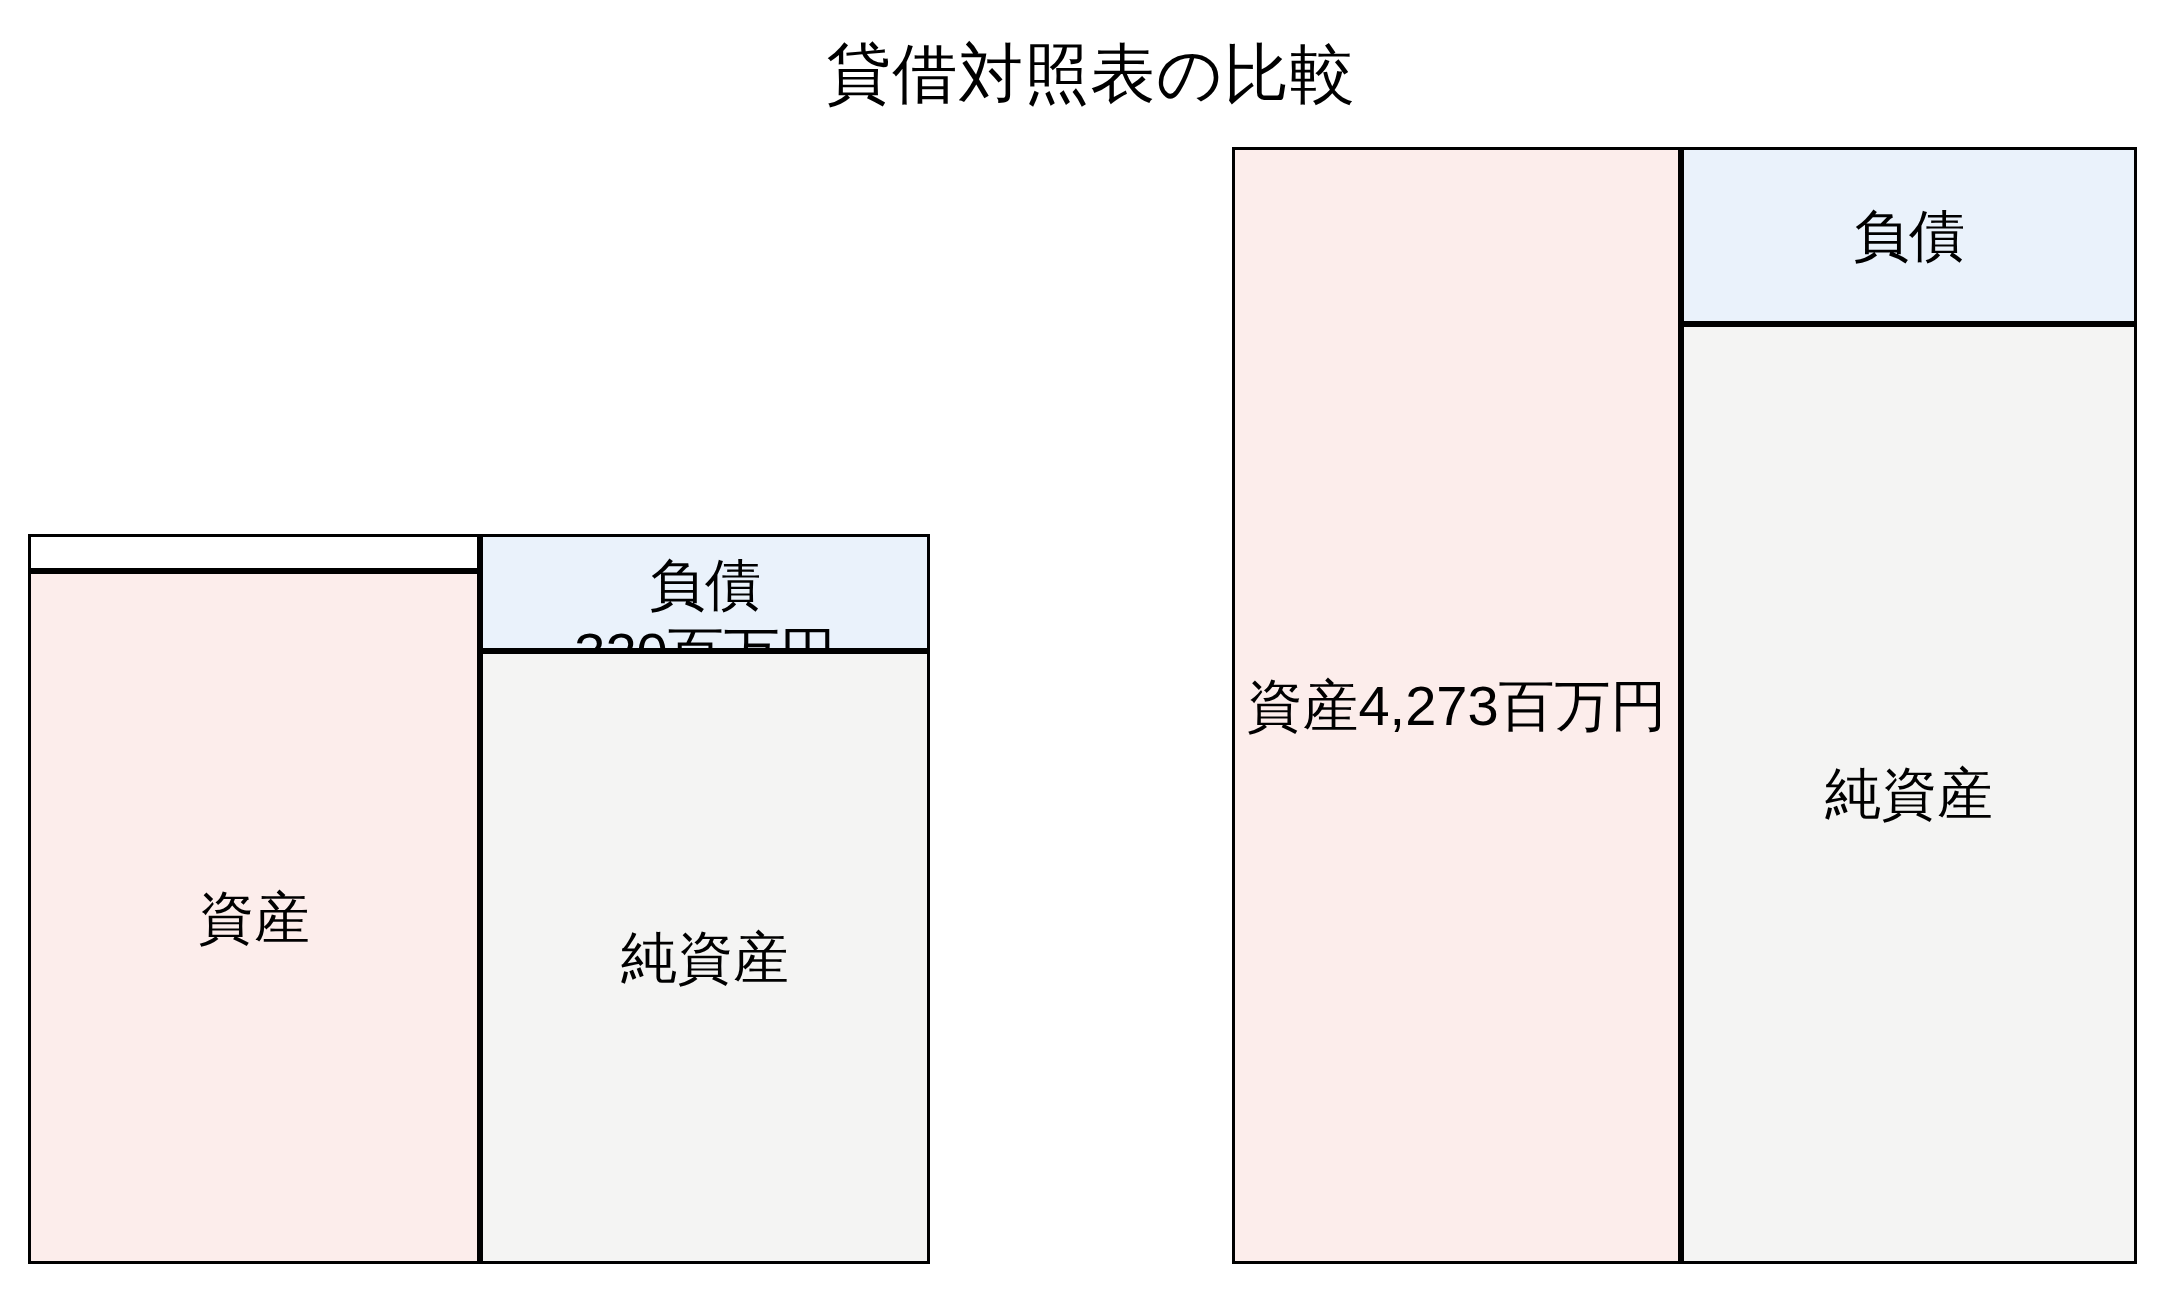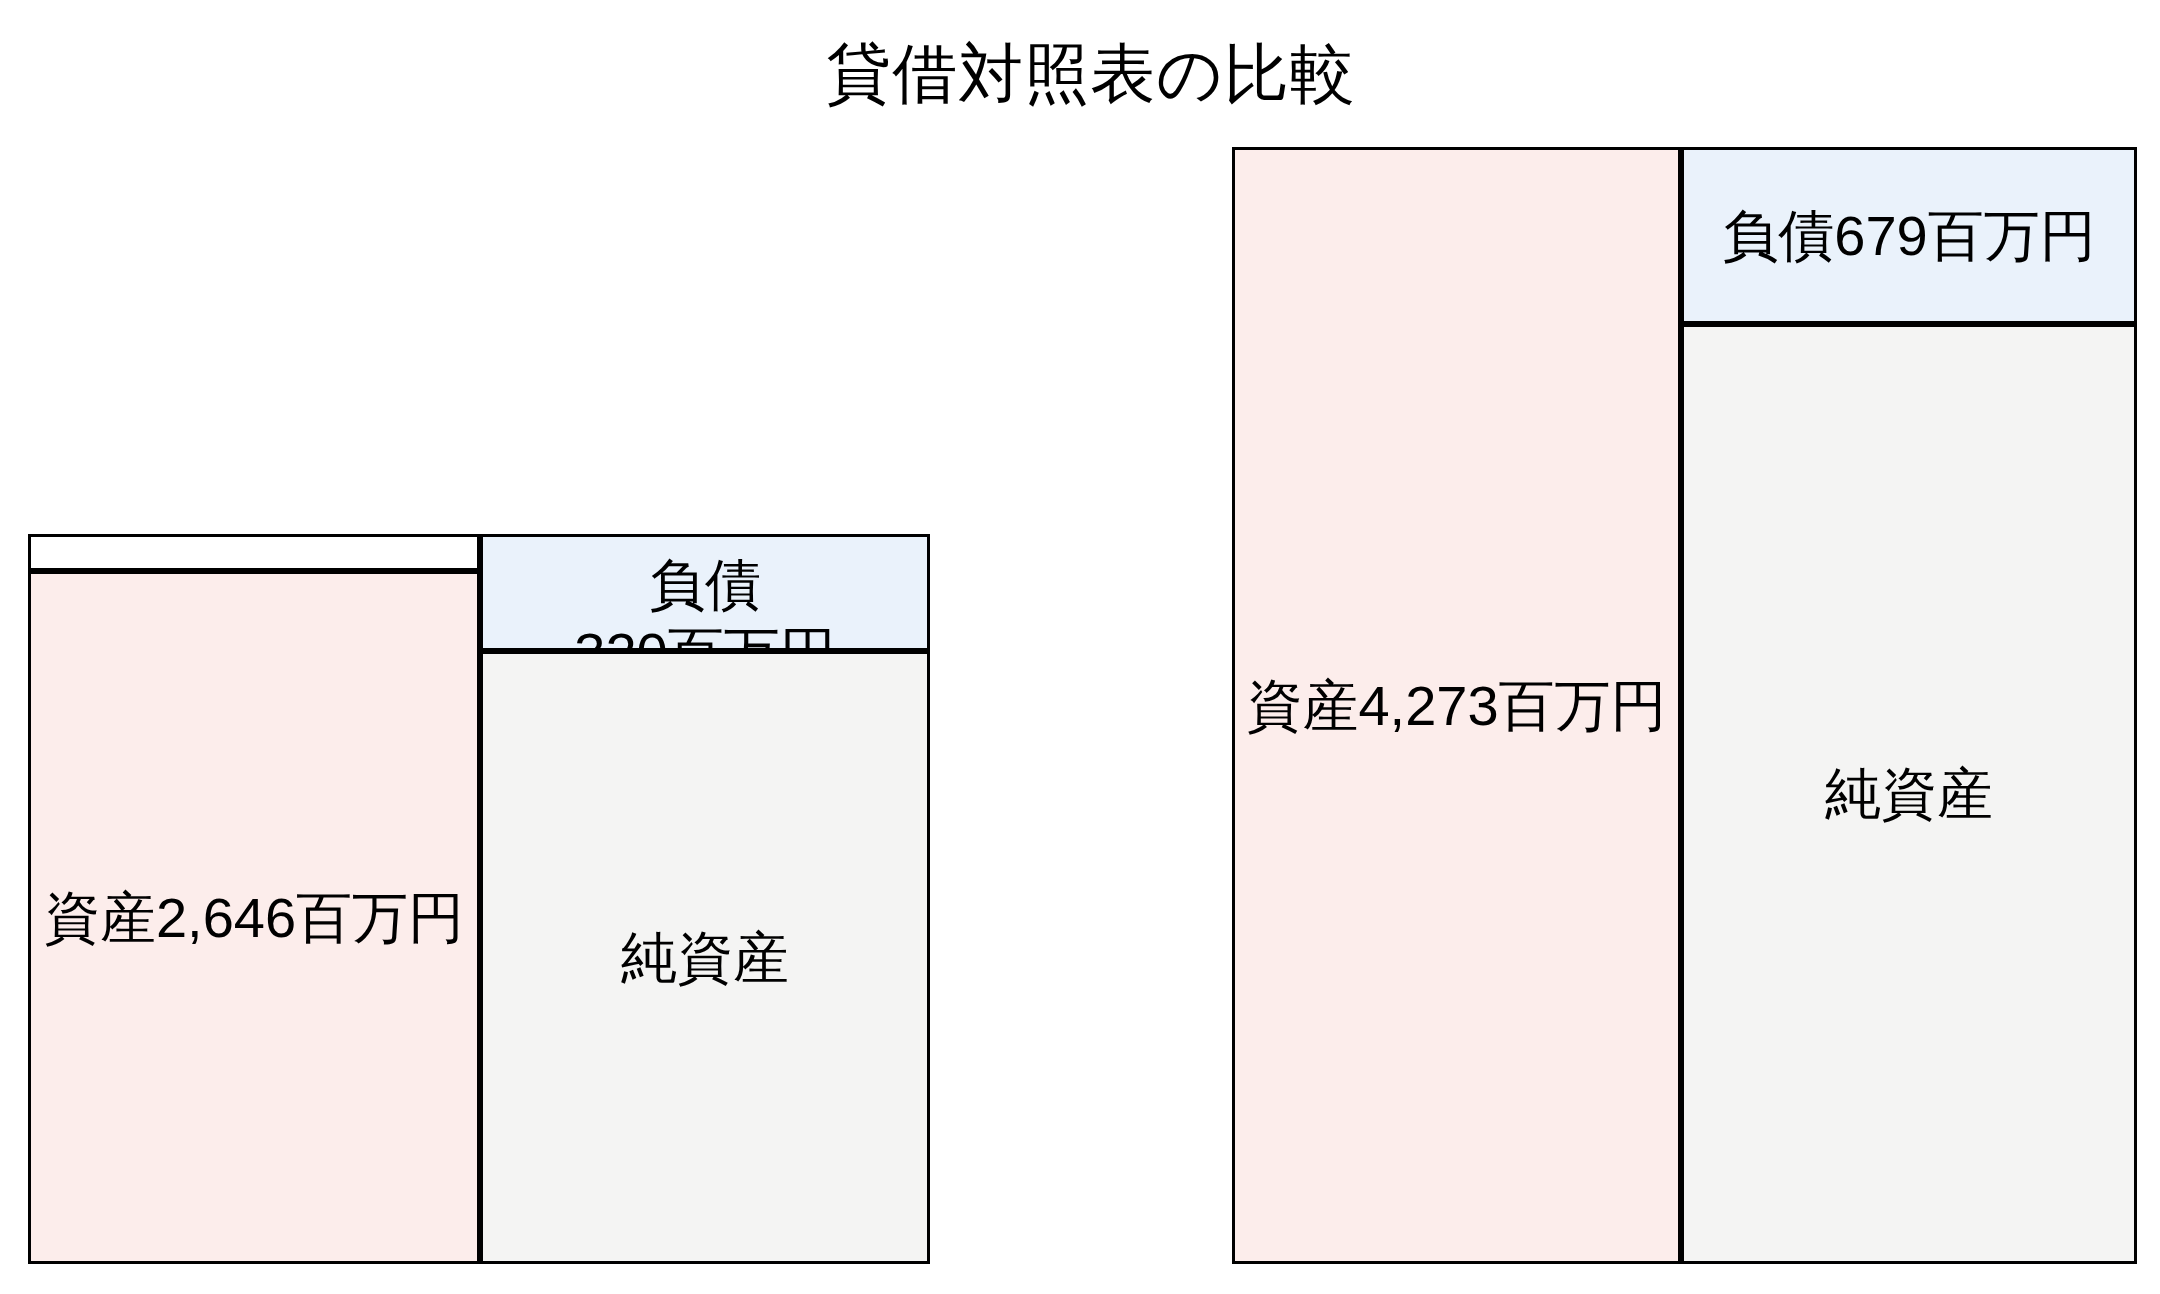--- a/index.html
+++ b/index.html
@@ -53,21 +53,20 @@
 </head>
 <body>
 
 <div class="title">貸借対照表の比較</div>
 
 <div>
   <div class="box spacer l-spacer"></div>
 
   <div class="box assets l-assets">
     <span>資産</span>
-    <span>2,646百万円</span>
   </div>
 
   <div class="box liab clip l-liab">
     <div class="labelwrap">
       <span>負債</span>
       <span>320百万円</span>
     </div>
   </div>
 
   <div class="box net l-net">
@@ -76,19 +75,18 @@
 </div>
 
 <div>
   <div class="box assets r-assets">
     <span>資産</span>
     <span>4,273百万円</span>
   </div>
 
   <div class="box liab r-liab">
     <span>負債</span>
-    <span>679百万円</span>
   </div>
 
   <div class="box net r-net">
     <span>純資産</span>
   </div>
 </div>
 
 </body></html>

